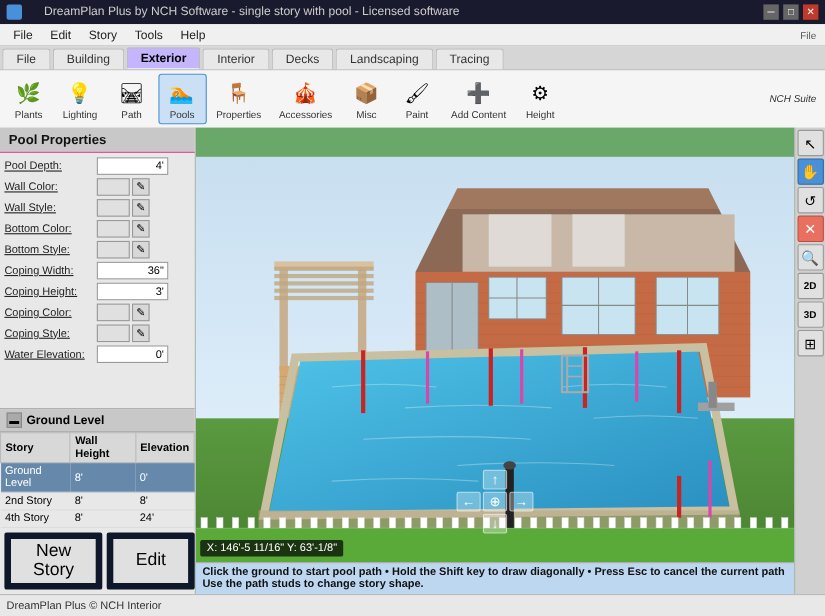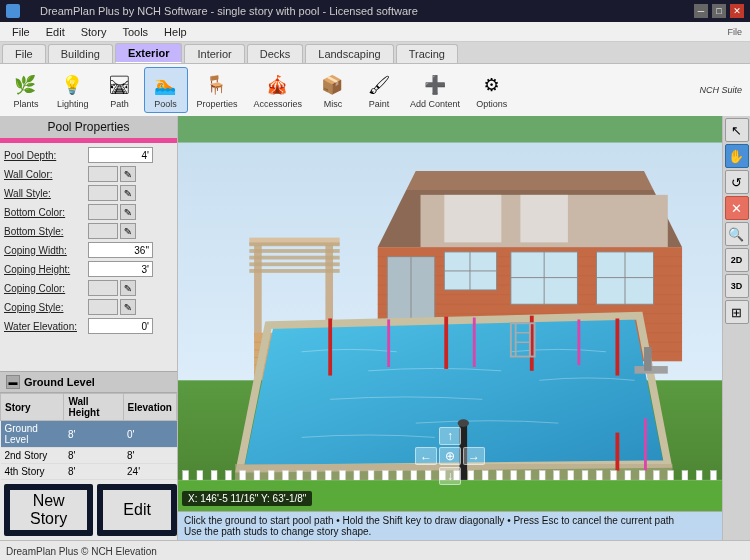--- a/index.html
+++ b/index.html
@@ -29,42 +29,42 @@
     .tool-item.active { background: #cce0f5; border-color: #4a90d9; }
     .tool-icon { width: 28px; height: 28px; display: flex; align-items: center; justify-content: center; font-size: 18px; }
     .tool-label { font-size: 9px; color: #333; text-align: center; }
     .toolbar-right { margin-left: auto; display: flex; align-items: center; gap: 2px; }
 
     
     .main-content { display: flex; height: calc(560px - 22px - 20px - 22px - 22px - 28px - 22px); }
 
     
     .left-panel { width: 178px; background: #e8e8e8; border-right: 1px solid #bbb; display: flex; flex-direction: column; flex-shrink: 0; }
-    .panel-header { background: #c8c8c8; padding: 4px 8px; font-weight: normal; font-size: 12px; border-bottom: 5px solid #ec4899; color: #111; display: flex; align-items: center; gap: 4px; justify-content: center; }
+    .panel-header { background: #c8c8c8; padding: 4px 8px; font-weight: bold; font-size: 12px; border-bottom: 1px solid #ec4899; color: #111; display: flex; align-items: center; gap: 4px; }
     .pool-props { padding: 4px; flex: 1; overflow-y: auto; }
     .prop-row { display: flex; align-items: center; margin-bottom: 3px; gap: 2px; }
     .prop-label { width: 82px; font-size: 10px; color: #222; flex-shrink: 0; text-decoration: underline; }
     .prop-input { width: 55px; height: 16px; border: 1px solid #999; background: white; font-size: 10px; padding: 0 3px; text-align: right; }
     .prop-color { width: 30px; height: 16px; background: #e0e0e0; border: 1px solid #999; }
     .prop-btn { width: 16px; height: 16px; background: #d8d8d8; border: 1px solid #999; cursor: pointer; display: flex; align-items: center; justify-content: center; font-size: 10px; }
 
     
     .ground-level { border-top: 1px solid #aaa; }
     .ground-header { background: #c8c8c8; padding: 3px 6px; font-weight: bold; font-size: 11px; display: flex; align-items: center; gap: 4px; border-bottom: 1px solid #aaa; }
     .collapse-btn { width: 14px; height: 14px; background: #aaa; border: 1px solid #888; cursor: pointer; display: flex; align-items: center; justify-content: center; font-size: 9px; }
     .ground-table { width: 100%; font-size: 10px; border-collapse: collapse; }
     .ground-table th { background: #d8d8d8; padding: 2px 4px; border: 1px solid #bbb; text-align: left; font-size: 10px; }
     .ground-table td { padding: 2px 4px; border-bottom: 1px solid #ddd; font-size: 10px; }
     .ground-table tr.active td { background: #6688aa; color: white; }
     .ground-buttons { display: flex; gap: 4px; padding: 4px; }
     .ground-btn { padding: 2px 20px; background: #e0e0e0; border: 6px solid #0f172a; cursor: pointer; font-size: 16px; border-radius: 2px; }
 
     
     .viewport { flex: 1; position: relative; background: #6aa86a; overflow: hidden; }
-    .viewport-overlay { position: absolute; bottom: 0; left: 0; right: 0; background: rgba(200,220,255,0.9); padding: 3px 6px; font-size: 10px; color: #111; border-top: 1px solid #aaa; }
+    .viewport-overlay { position: absolute; bottom: 0; left: 0; right: 0; background: rgba(200,220,255,0.9); padding: 3px 6px; font-size: 10px; color: #111; border-top: 1px solid #aaa; font-weight: bold; }
     .coords-bar { position: absolute; bottom: 34px; left: 4px; background: rgba(0,0,0,0.7); color: white; font-size: 10px; padding: 2px 6px; border-radius: 2px; }
 
     
     .right-panel { width: 28px; background: #d0d0d0; border-left: 1px solid #bbb; display: flex; flex-direction: column; align-items: center; padding: 2px 0; gap: 2px; }
     .right-btn { width: 24px; height: 24px; background: #e0e0e0; border: 1px solid #999; cursor: pointer; display: flex; align-items: center; justify-content: center; font-size: 13px; border-radius: 2px; }
     .right-btn.active { background: #4a90d9; color: white; border-color: #2c6aa0; }
 
     
     .statusbar { background: #e8e8e8; border-top: 1px solid #bbb; padding: 2px 6px; font-size: 10px; color: #333; height: 22px; display: flex; align-items: center; }
 
@@ -142,21 +142,21 @@
   <div class="tool-item">
     <div class="tool-icon">🖌</div>
     <div class="tool-label">Paint</div>
   </div>
   <div class="tool-item">
     <div class="tool-icon">➕</div>
     <div class="tool-label">Add Content</div>
   </div>
   <div class="tool-item">
     <div class="tool-icon">⚙</div>
-    <div class="tool-label">Options</div>
+    <div class="tool-label">Height</div>
   </div>
   <div class="toolbar-right">
     <div style="display:flex;flex-direction:column;align-items:center;cursor:pointer;margin-right:4px;font-style:italic;">
       <div style="font-size:9px;color:#333;">NCH Suite</div>
     </div>
   </div>
 </div>
 
 <div class="main-content">
 
@@ -466,14 +466,14 @@
     <div class="right-btn" style="background:#e87060;color:white;border-color:#c05040;" title="Delete">✕</div>
     <div class="right-btn" title="Zoom">🔍</div>
     <div class="right-btn" style="font-size:9px;font-weight:bold;">2D</div>
     <div class="right-btn" style="font-size:9px;font-weight:bold;text-align:center;">3D</div>
     <div class="right-btn">⊞</div>
   </div>
 
 </div>
 
 <div class="statusbar">
-  <span>DreamPlan Plus © NCH Elevation</span>
+  <span>DreamPlan Plus © NCH Interior</span>
 </div>
 
 </body></html>

